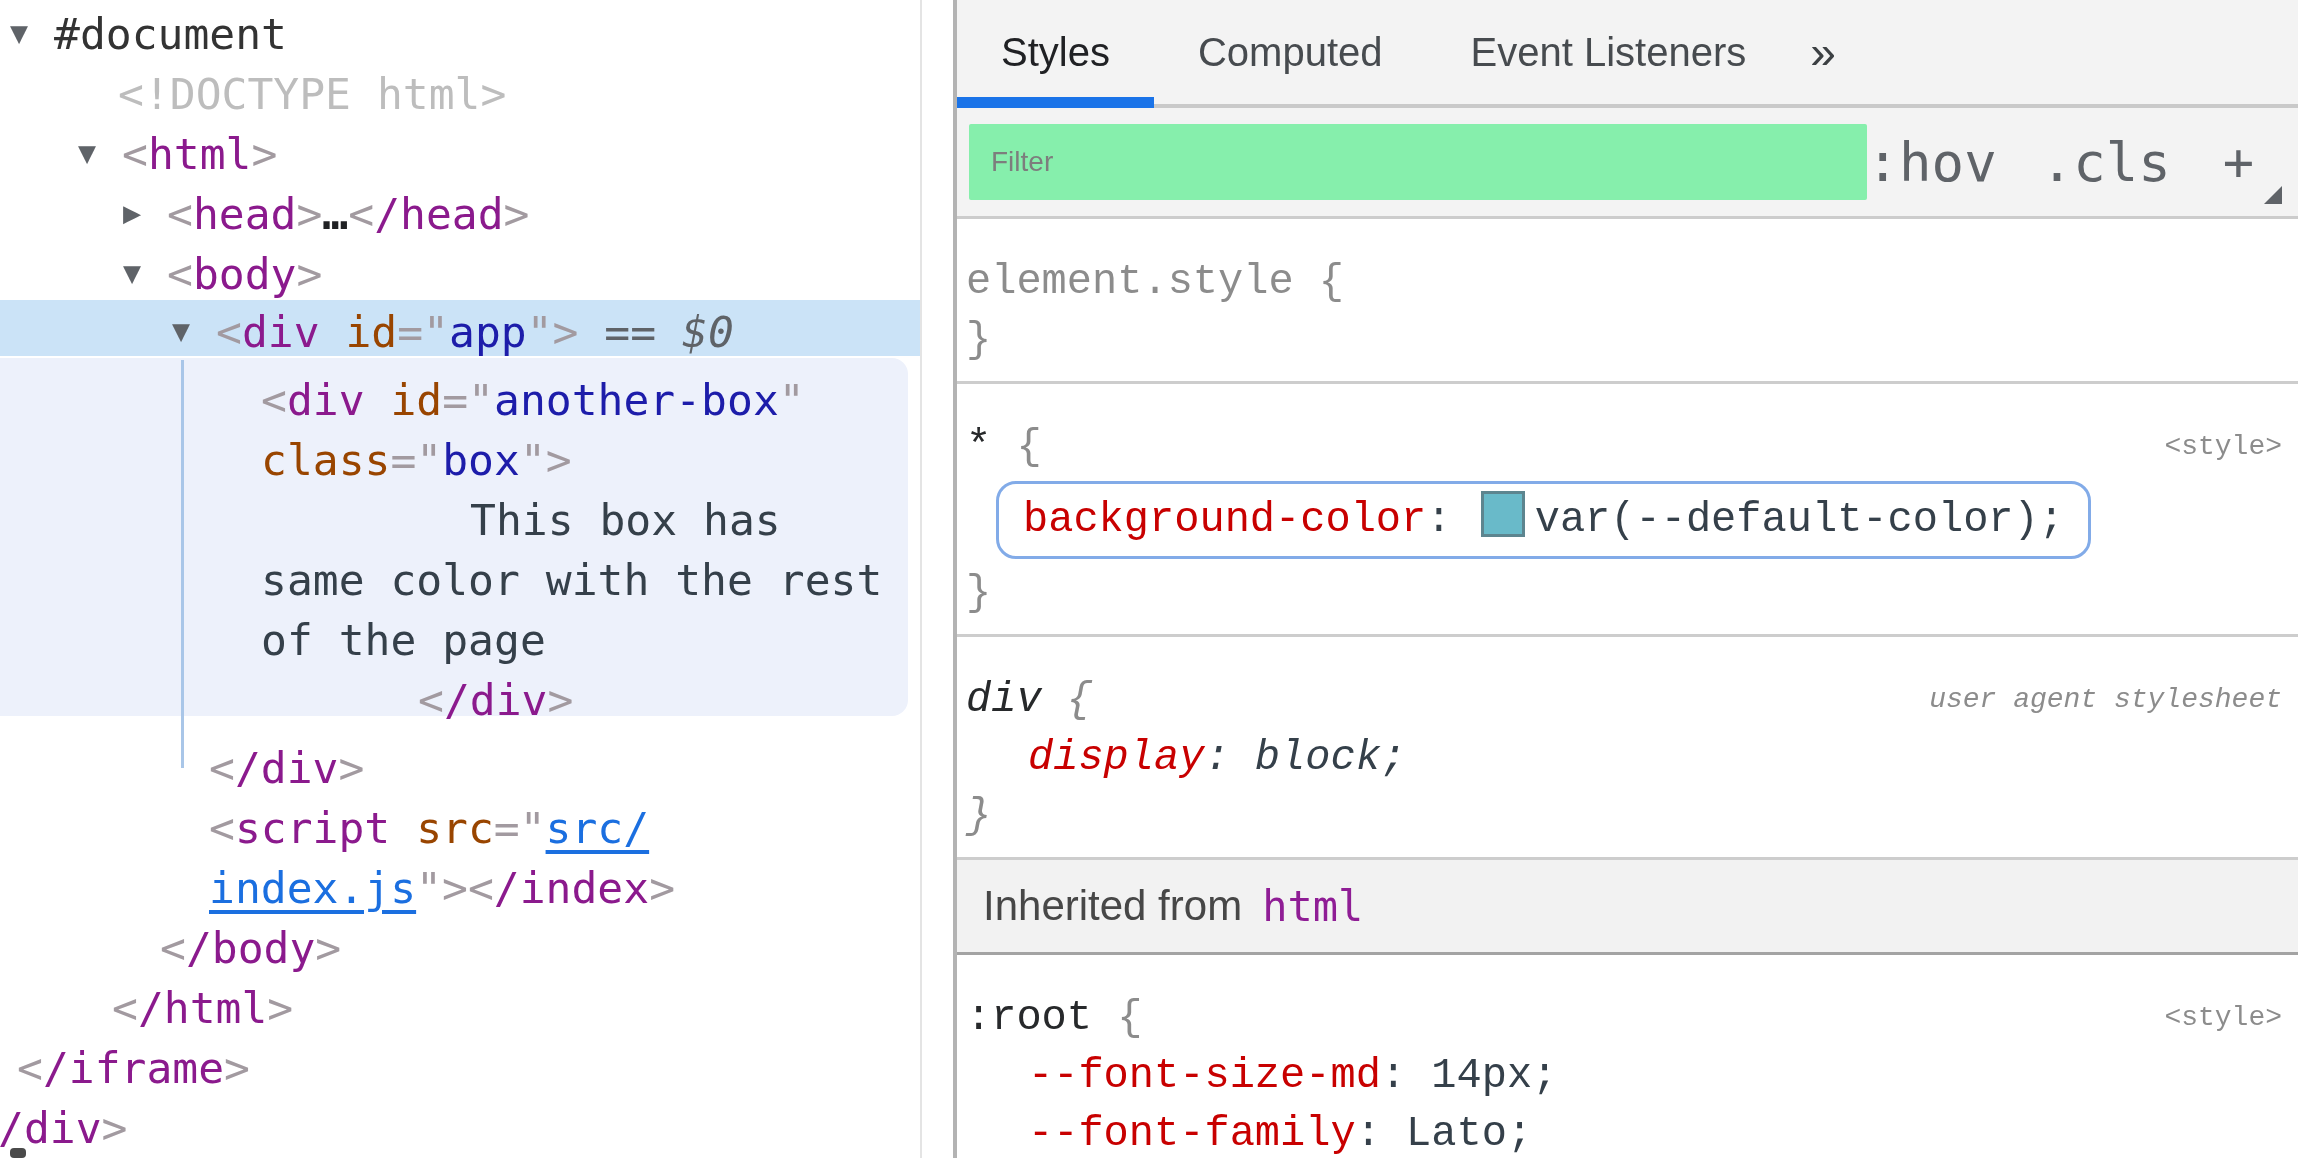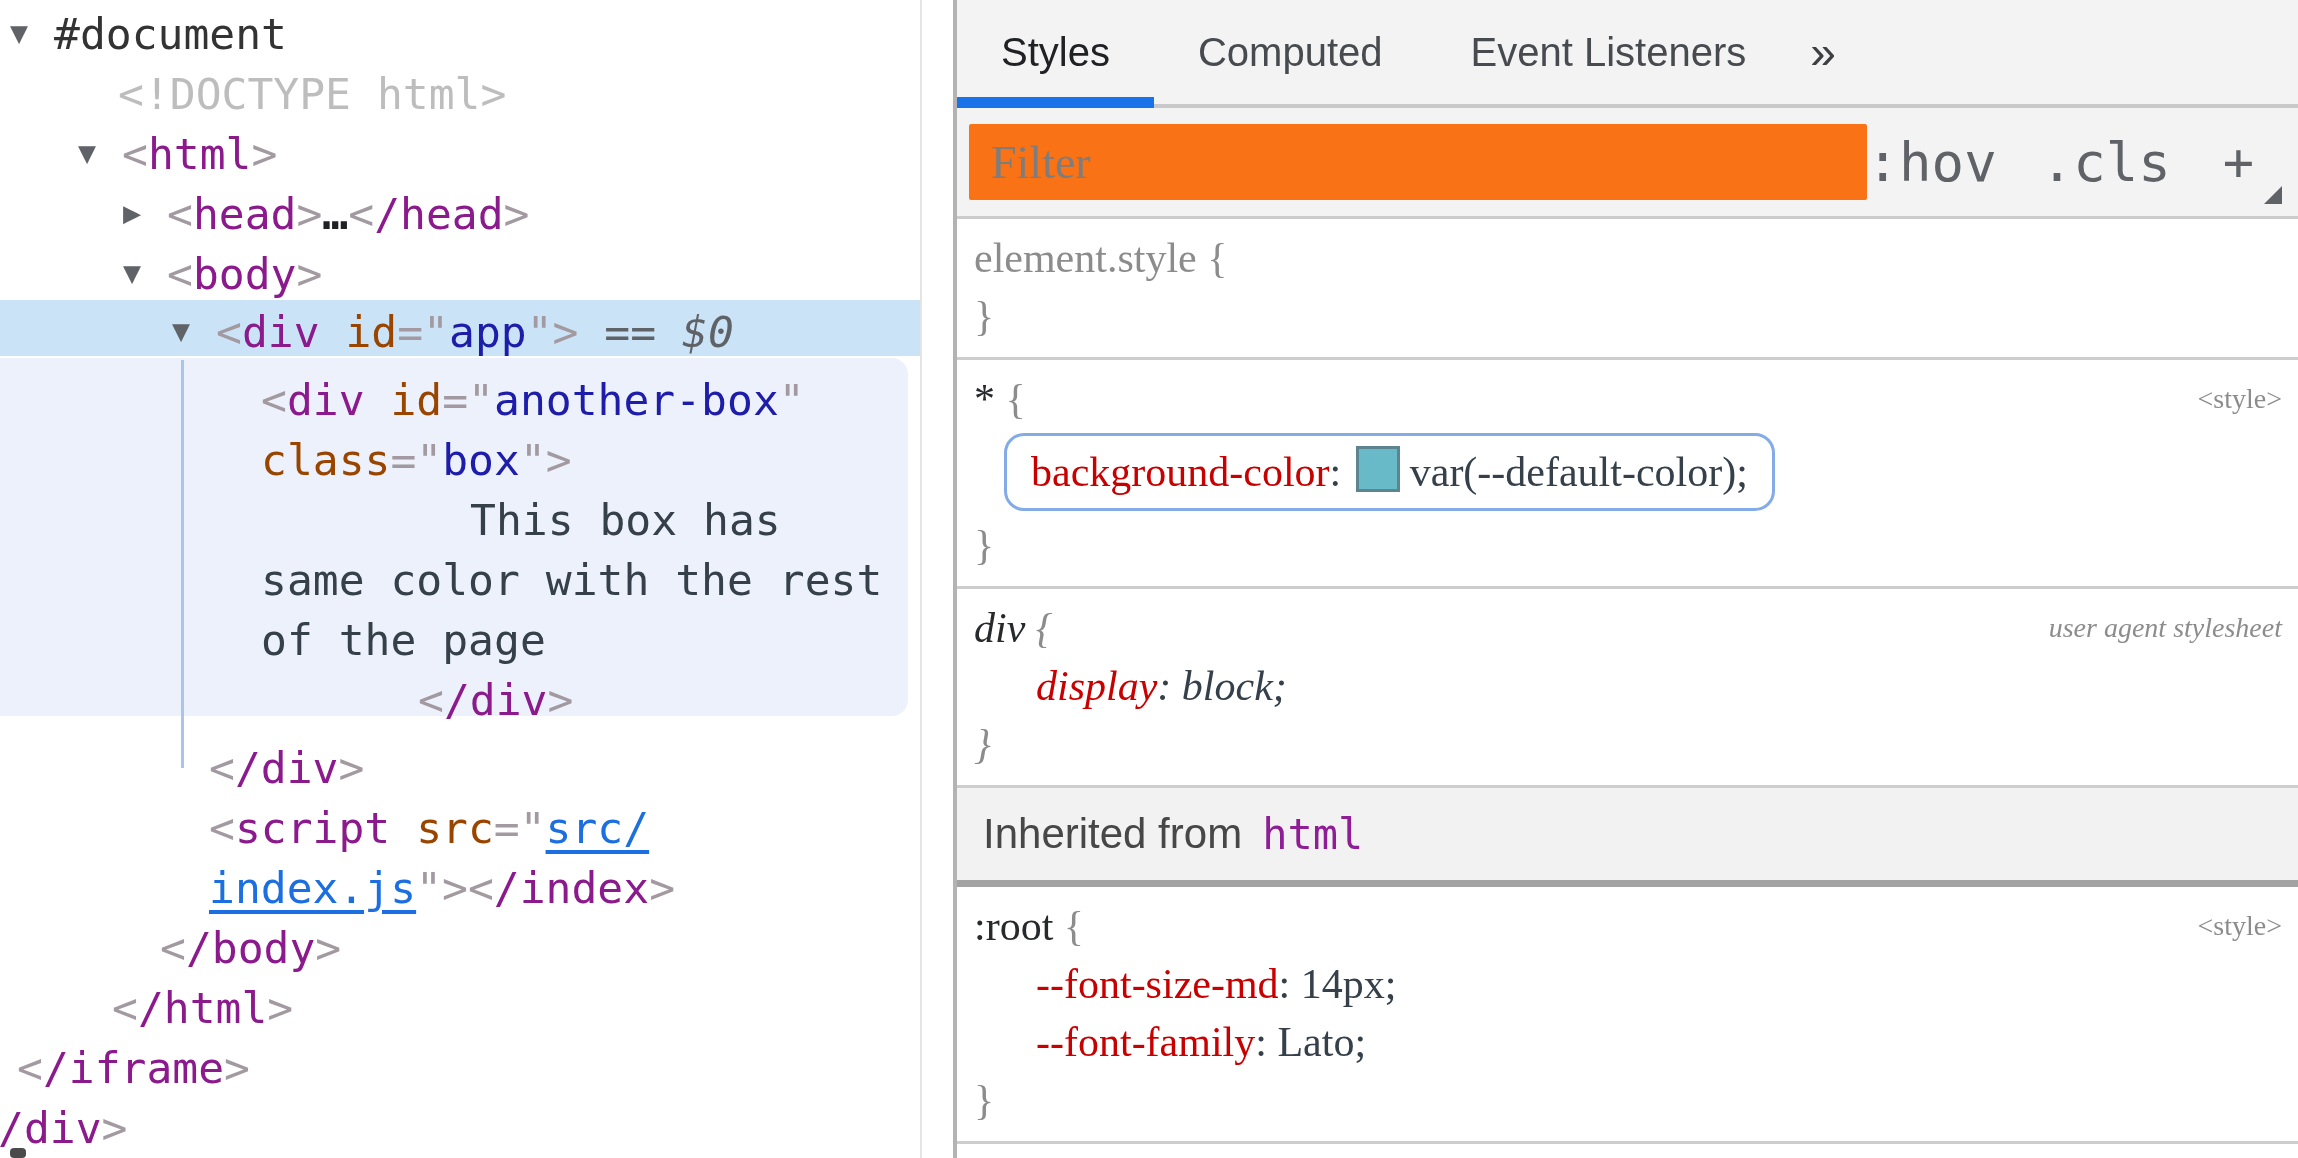--- a/index.html
+++ b/index.html
@@ -46,53 +46,53 @@
   .styles{position:absolute;left:957px;top:0;right:0;height:1158px;background:#ffffff;}
   .tabbar{height:104px;background:#f3f3f3;border-bottom:4px solid #c9c9c9;display:flex;align-items:stretch;
           font-family:"Liberation Sans",sans-serif;font-size:40px;color:#474b4f;}
   .tab{padding:0 44px;display:flex;align-items:center;position:relative;cursor:pointer;}
   .tab.active{color:#202124;}
   .tab .underline{position:absolute;left:0;right:0;bottom:-4px;height:11px;background:#1a73e8;}
   .tab.more{font-size:46px;padding:0 20px;color:#3c4043;}
 
   .toolbar{height:108px;background:#f3f3f3;border-bottom:3px solid #cccccc;display:flex;align-items:center;
            padding:0 30px 0 12px;}
-  .filter{width:860px;height:76px;background:#f97316;border:none;outline:none;border-radius:2px;
-          font-family:Liberation Serif, serif;font-size:46px;color:#333;padding:0 22px;}
+  .filter{width:860px;height:76px;background:#86efac;border:none;outline:none;border-radius:2px;
+          font-family:Liberation Sans, sans-serif;font-size:28px;color:#333;padding:0 22px;}
   .filter::placeholder{color:#7d7d7d;}
   .tbtn{font-family:"DejaVu Sans Mono",monospace;font-size:54px;color:#5f6368;cursor:pointer;}
   .tb-hov{margin-left:auto;}
   .tb-cls{margin-left:44px;}
   .plus{margin-left:52px;position:relative;font-size:52px;padding-right:14px;}
   .plus .corner{position:absolute;right:-14px;bottom:-12px;width:0;height:0;
                 border-left:18px solid transparent;border-bottom:18px solid #5f6368;}
 
-  .rule-sec{padding:10px 16px 12px 17px;border-bottom:3px solid #cdcdcd;
-            font-family:Liberation Serif, serif;font-size:42px;line-height:58px;color:#8c8c8c;}
+  .rule-sec{padding:10px 16px 12px 9px;border-bottom:3px solid #cdcdcd;
+            font-family:Liberation Mono, monospace;font-size:42px;line-height:58px;color:#8c8c8c;margin-top:24px;}
   .code{white-space:pre;}
   .indent{padding-left:62px;}
   .rule-head{display:flex;justify-content:space-between;align-items:flex-start;}
   .origin{color:#8c8c8c;font-size:28px;white-space:pre;}
   .ua{font-style:italic;}
   .ua .origin{font-style:italic;}
   .decl-row{padding-left:30px;margin:5px 0 5px 0;}
   .decl-pill{display:inline-block;border:3px solid #82abe8;border-radius:20px;background:#ffffff;
              padding:7px 24px;white-space:pre;}
 
   .tk-gray{color:#8c8c8c}
   .tk-brace{color:#8c8c8c}
   .tk-sel{color:#27292b}
   .tk-prop{color:#c80000}
   .tk-colon{color:#35404a}
   .tk-value{color:#35404a}
   .tk-semi{color:#35404a}
   .tk-swatch{display:inline-block;width:38px;height:40px;background:#69bac9;border:3px solid #5d858f;
              margin:0 10px 0 4px;vertical-align:-6px;}
 
-  .inherit-bar{height:92px;background:#f2f2f2;border-bottom:7px solid #a3a3a3;display:flex;align-items:center;
+  .inherit-bar{height:92px;background:#f2f2f2;border-bottom:3px solid #a3a3a3;display:flex;align-items:center;
                padding-left:26px;font-size:42px;}
   .inh-label{font-family:"Liberation Sans",sans-serif;color:#474747;}
   .inh-node{font-family:"DejaVu Sans Mono",monospace;color:#8f1d95;margin-left:20px;}
 </style>
 </head>
 <body>
 
 <div id="root">
 
   <section class="tree">

